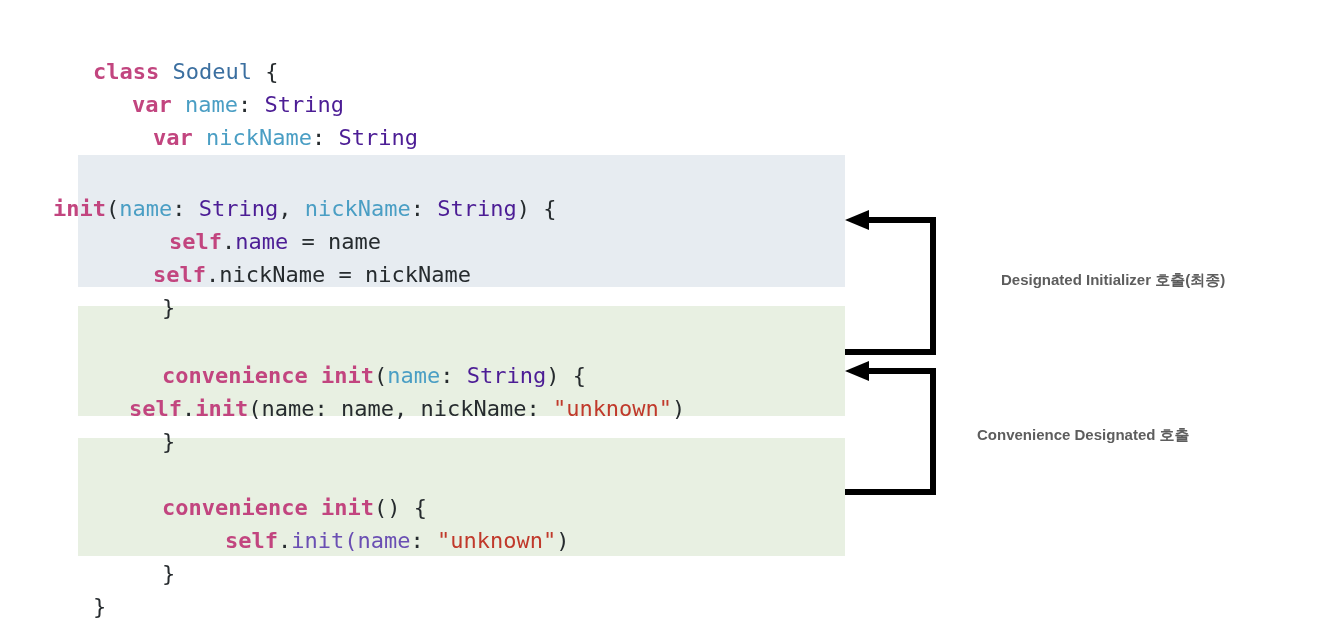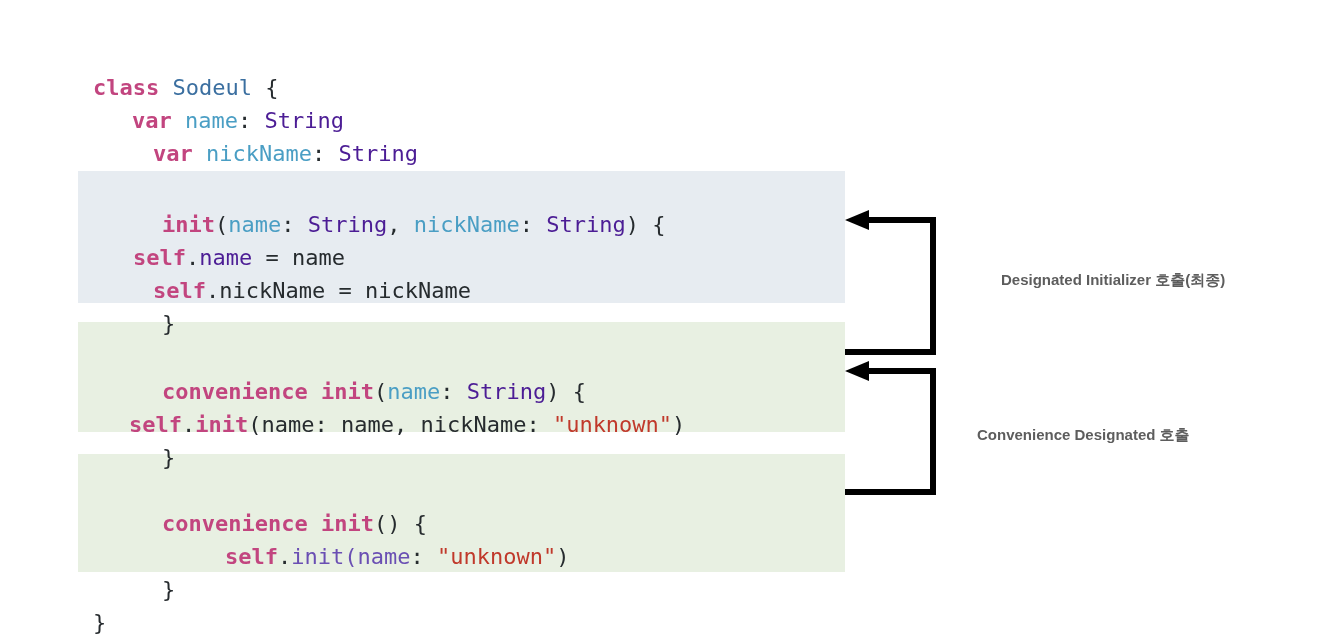--- a/index.html
+++ b/index.html
@@ -11,21 +11,21 @@
     width: 1324px;
     height: 640px;
     position: relative;
     overflow: hidden;
     font-family: "DejaVu Sans Mono", monospace;
   }
 
   
   #code-listing {
     position: absolute;
-    left: 0; top: 16px;
+    left: 0; top: 0;
     width: 900px;
     height: 548px;
   }
 
   .hl-block {
     position: absolute;
     left: 78px;
     width: 767px;
     z-index: 1;
   }
@@ -93,25 +93,25 @@
   </div>
 
   <div class="code-line" style="top:55px; padding-left:79px;">
     <span class="tok-kw">var</span><span class="tok-plain"> </span><span class="tok-param">name</span><span class="tok-punct">:</span><span class="tok-plain"> </span><span class="tok-vartype">String</span>
   </div>
 
   <div class="code-line" style="top:88px; padding-left:100px;">
     <span class="tok-kw">var</span><span class="tok-plain"> </span><span class="tok-param">nickName</span><span class="tok-punct">:</span><span class="tok-plain"> </span><span class="tok-vartype">String</span>
   </div>
 
-  <div class="code-line" style="top:159px; padding-left:109px;">
+  <div class="code-line" style="top:159px; ">
     <span class="tok-kw">init</span><span class="tok-punct">(</span><span class="tok-param">name</span><span class="tok-punct">:</span><span class="tok-plain"> </span><span class="tok-vartype">String</span><span class="tok-punct">,</span><span class="tok-plain"> </span><span class="tok-param">nickName</span><span class="tok-punct">:</span><span class="tok-plain"> </span><span class="tok-vartype">String</span><span class="tok-punct">)</span><span class="tok-plain"> </span><span class="tok-punct">{</span>
   </div>
 
-  <div class="code-line" style="top:192px; padding-left:80px;">
+  <div class="code-line" style="top:192px; padding-left:116px;">
     <span class="tok-kw">self</span><span class="tok-punct">.</span><span class="tok-vartype">name</span><span class="tok-plain"> </span><span class="tok-plain">=</span><span class="tok-plain"> </span><span class="tok-plain">name</span>
   </div>
 
   <div class="code-line" style="top:225px; padding-left:100px;">
     <span class="tok-kw">self</span><span class="tok-punct">.</span><span class="tok-plain">nickName</span><span class="tok-plain"> </span><span class="tok-plain">=</span><span class="tok-plain"> </span><span class="tok-plain">nickName</span>
   </div>
 
   <div class="code-line" style="top:258px; padding-left:109px;">
     <span class="tok-punct">}</span>
   </div>

